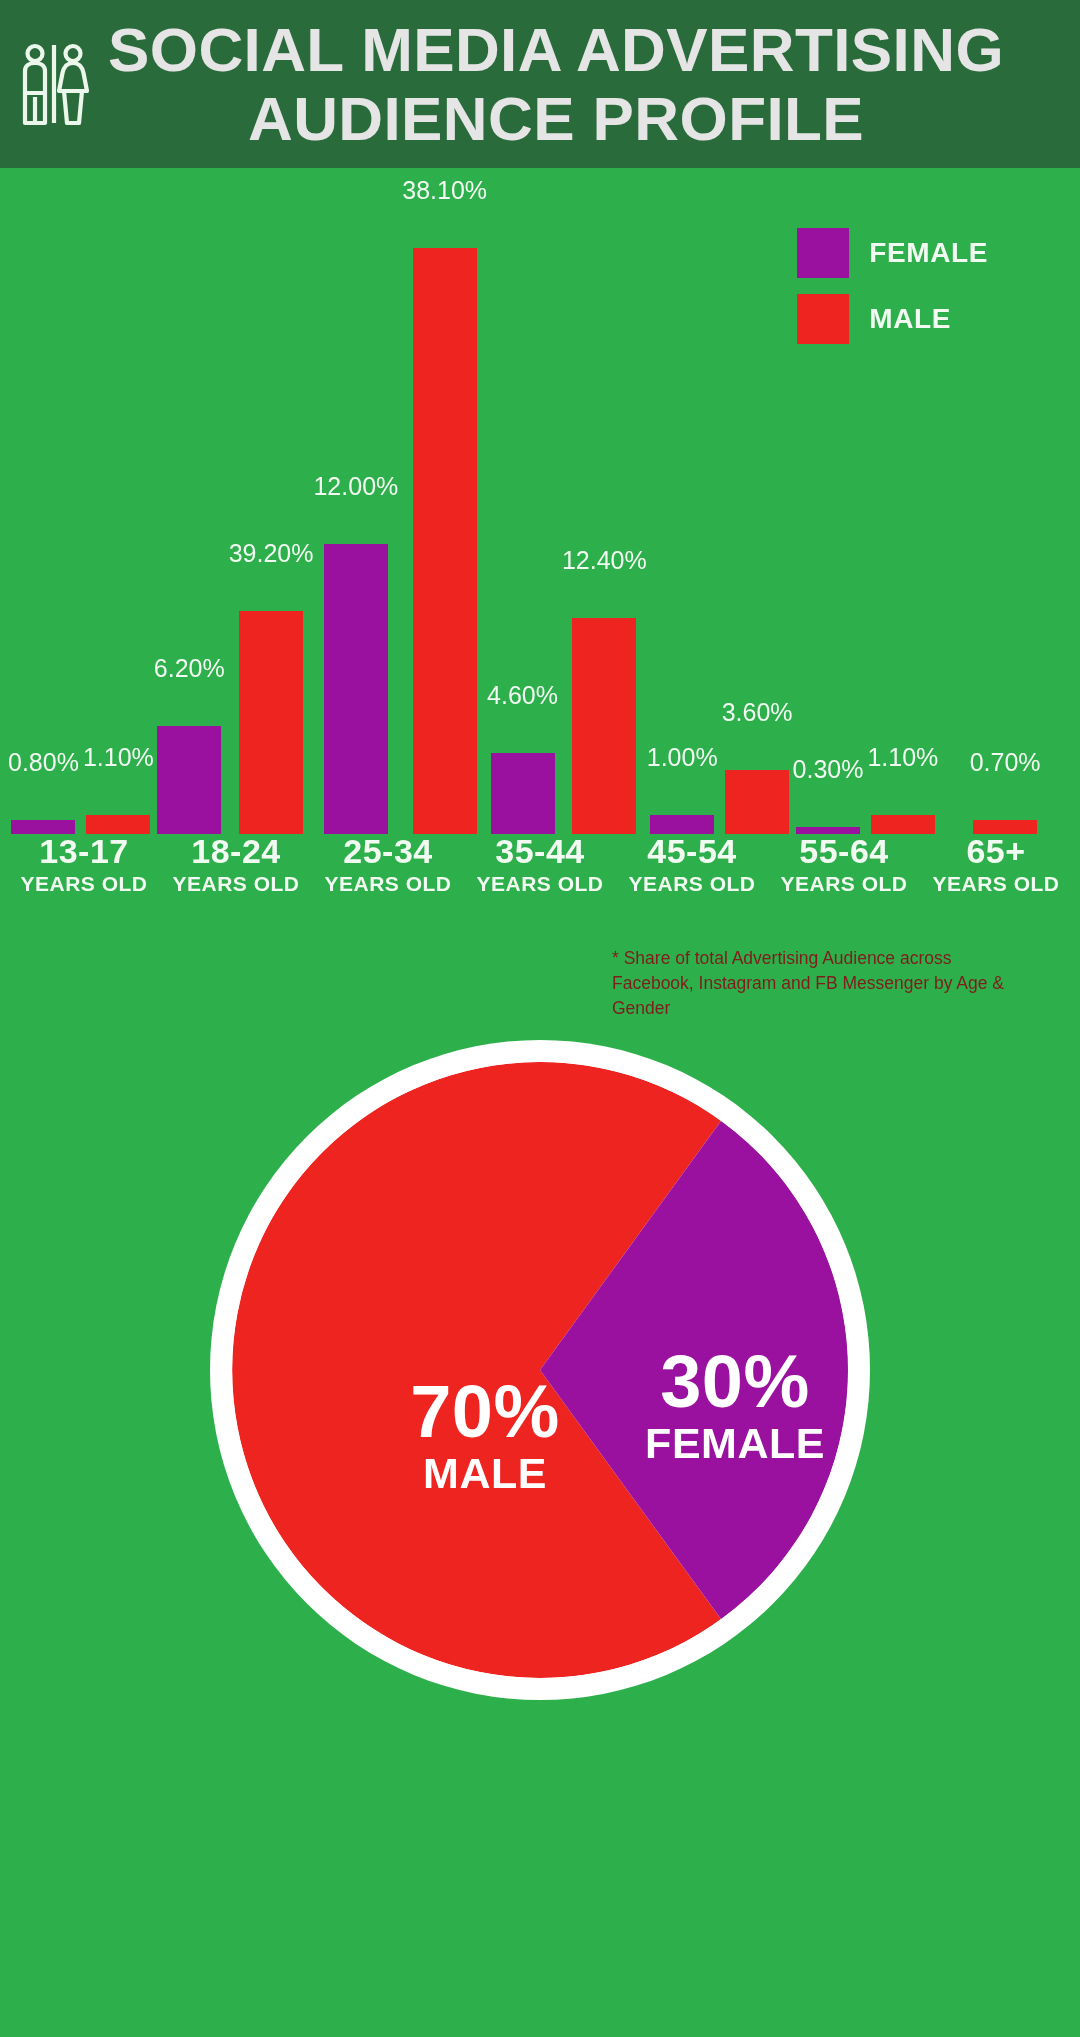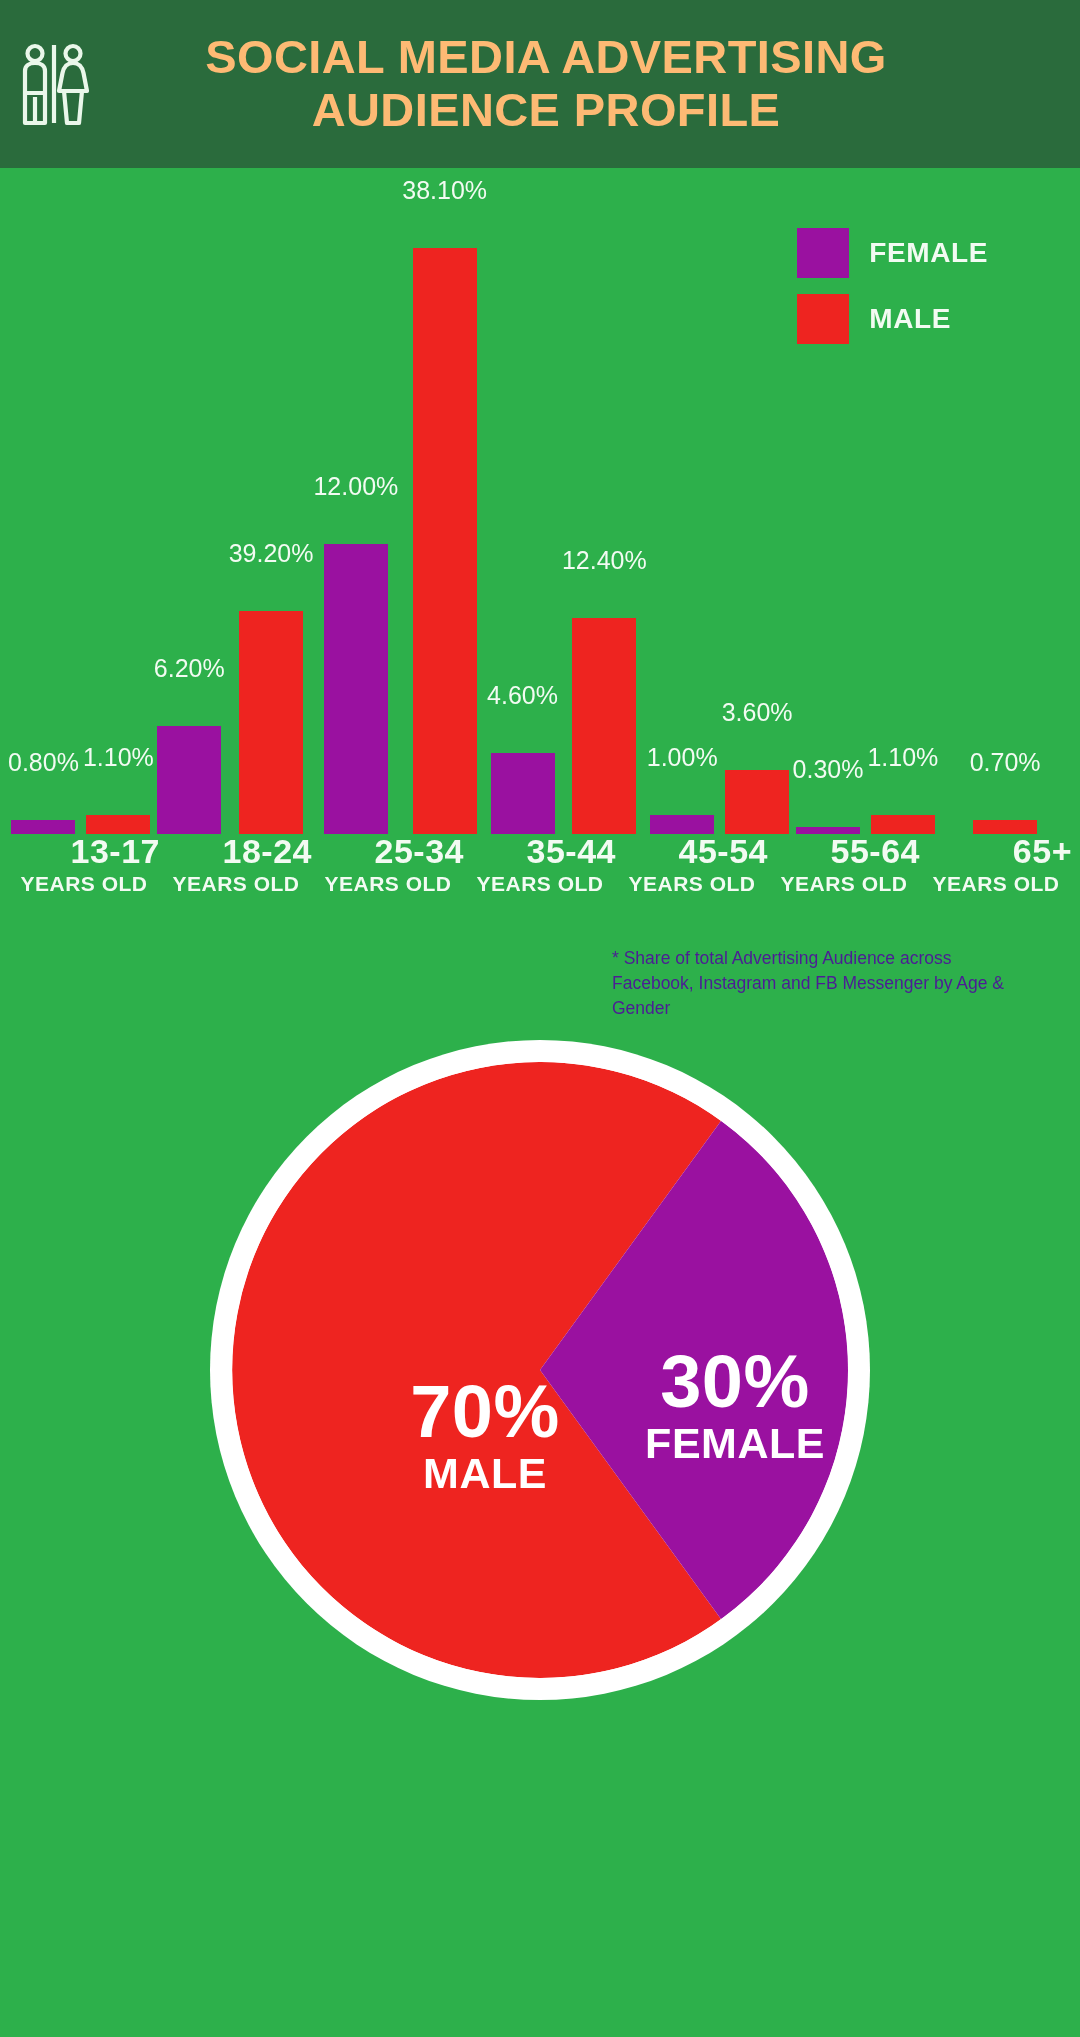--- a/index.html
+++ b/index.html
@@ -13,21 +13,21 @@
 
   
   .header {
     position:absolute; left:0; top:0; width:1080px; height:168px;
     background:#2a6b3c;
     display:flex; align-items:center;
   }
   .header-icon { width:108px; flex:0 0 108px; display:flex; align-items:center; justify-content:center; }
   .header-titles { flex:1; padding-right:96px; text-align:center; }
   .title-line {
-    color:#fdba74; font-weight:bold; font-size:47px; line-height:1.12;
+    color:#e5e5e5; font-weight:bold; font-size:62px; line-height:1.12;
     letter-spacing:0.4px; white-space:nowrap;
   }
 
   
   .chart-area { position:absolute; left:0; top:168px; width:1080px; height:790px; }
 
   .legend { position:absolute; right:92px; top:60px; }
   .legend-row { display:flex; align-items:center; margin-bottom:16px; }
   .legend-swatch { width:52px; height:50px; margin-right:20px; }
   .legend-label { color:#f2fbf2; font-weight:bold; font-size:28px; letter-spacing:0.6px; }
@@ -47,26 +47,26 @@
   }
   .bar { width:64px; }
   .bar.female { background:#9a11a0; }
   .bar.male { background:#ee2420; }
 
   .xlabels {
     position:absolute; left:0; right:0; top:666px; height:80px;
     display:flex; justify-content:space-between; padding:0 8px;
   }
   .xlabel-cell { flex:1 1 0; text-align:center; }
-  .age-range { color:#f2fbf2; font-size:34px; font-weight:bold; letter-spacing:0.5px; line-height:1.05;text-align:right; }
+  .age-range { color:#f2fbf2; font-size:34px; font-weight:bold; letter-spacing:0.5px; line-height:1.05; }
   .age-unit { color:#f2fbf2; font-size:21px; font-weight:bold; letter-spacing:0.5px; line-height:1.3; }
 
   .footnote {
     position:absolute; right:58px; top:778px; width:410px;
-    color:#4c1d95; font-size:17.5px; line-height:1.42; text-align:left;
+    color:#7f1d1d; font-size:17.5px; line-height:1.42; text-align:left;
   }
 
   
   .pie-area { position:absolute; left:0; top:1040px; width:1080px; height:800px; }
   .pie-wrap { position:absolute; left:50%; top:0; transform:translateX(-50%); width:660px; height:660px; }
   .pie-ring {
     position:absolute; inset:0; border-radius:50%;
     background:#ffffff;
   }
   .pie-disc {

